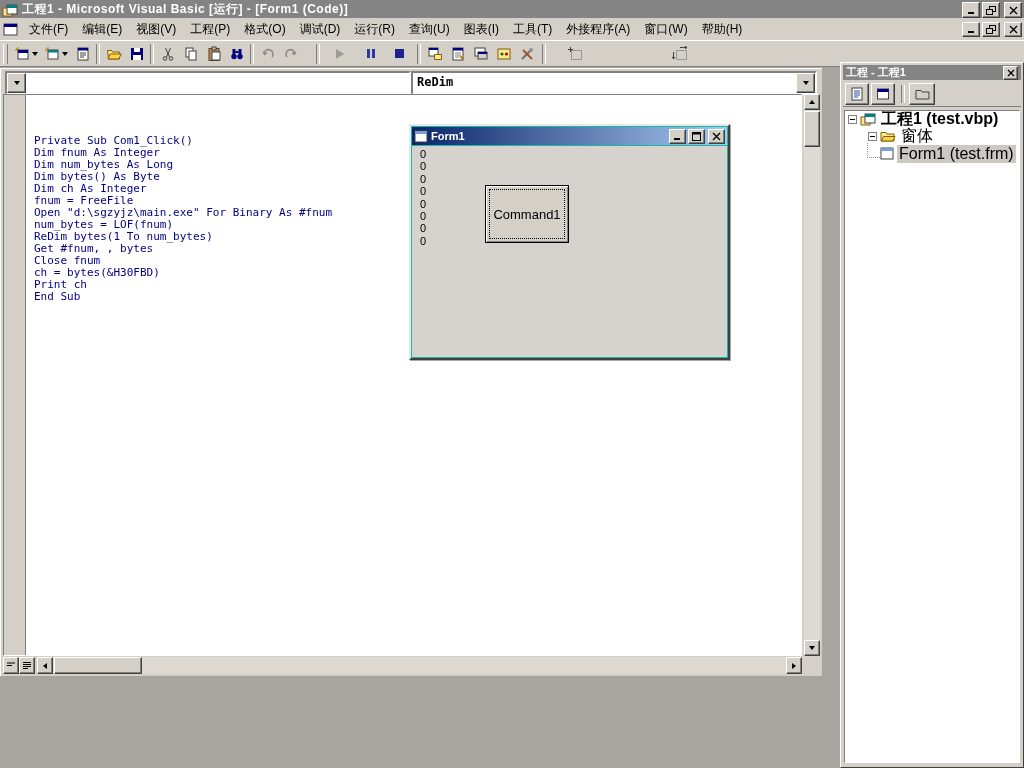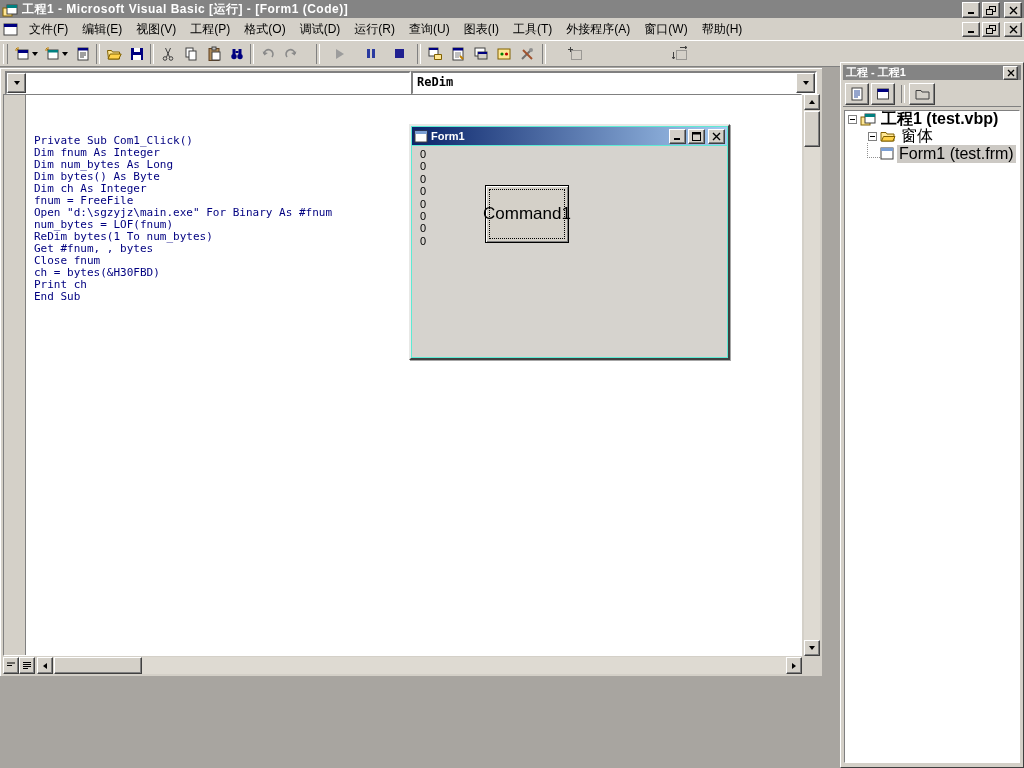--- a/index.html
+++ b/index.html
@@ -53,31 +53,31 @@
   .sb-thumb{background:#d4d0c8;border:1px solid;border-color:#ffffff #404040 #404040 #ffffff;
             box-shadow:inset -1px -1px 0 #808080;box-sizing:border-box;}
   .track{background:#dedad2;}
   .track-hatch{background-image:repeating-linear-gradient(45deg,#ffffff 0 1px,#d8d4cc 1px 2px);}
   .tri-up{width:0;height:0;border-left:3px solid transparent;border-right:3px solid transparent;border-bottom:4px solid #000;}
   .tri-dn{width:0;height:0;border-left:3px solid transparent;border-right:3px solid transparent;border-top:4px solid #000;}
   .tri-lf{width:0;height:0;border-top:3px solid transparent;border-bottom:3px solid transparent;border-right:4px solid #000;}
   .tri-rt{width:0;height:0;border-top:3px solid transparent;border-bottom:3px solid transparent;border-left:4px solid #000;}
 
   
-  #form-win{left:409px;top:124px;width:321px;height:236px;z-index:5;background:#5eead4;
+  #form-win{left:409px;top:124px;width:321px;height:236px;z-index:5;background:#14b8a6;
             border:2px solid;border-color:#e8e8e6 #404040 #404040 #e8e8e6;box-shadow:1px 1px 0 rgba(0,0,0,.35);box-sizing:border-box;}
   #form-title{left:1px;top:1px;right:1px;height:18px;background:linear-gradient(90deg,#0a246a,#a6caf0);
               display:flex;align-items:center;color:#fff;font-weight:bold;font-size:11px;padding:0 2px;}
   #form-title .fwbtn{width:15px;height:13px;margin-left:2px;display:flex;align-items:center;justify-content:center;flex:none;}
   #form-body{left:1px;top:20px;right:1px;bottom:1px;background:#d6d3ce;overflow:hidden;}
   #form-output{left:8px;top:2px;font-size:11px;line-height:12.4px;color:#000;}
   #cmd-btn{left:73px;top:39px;width:84px;height:58px;background:#d4d0c8;border:1px solid #000;
            box-shadow:inset 1px 1px 0 #ffffff,inset -1px -1px 0 #808080;box-sizing:border-box;}
   #cmd-focus{position:absolute;left:3px;top:3px;right:3px;bottom:3px;border:1px dotted #000;
-             display:flex;align-items:center;justify-content:center;font-size:17px;}
+             display:flex;align-items:center;justify-content:center;font-size:13px;}
 
   
   #proj{left:840px;top:62px;width:184px;height:706px;background:#d4d0c8;
         border:1px solid;border-color:#ffffff #404040 #404040 #ffffff;box-sizing:border-box;}
   #proj-title{left:2px;top:2px;right:2px;height:15px;background:#848484;color:#fff;font-weight:bold;
               font-size:11px;display:flex;align-items:center;padding:0 3px;box-sizing:border-box;}
   .xbtn{width:13px;height:12px;display:flex;align-items:center;justify-content:center;margin-left:auto;flex:none;}
   #proj-tbar{left:2px;top:19px;right:2px;height:25px;display:flex;align-items:center;padding-left:2px;
              border-bottom:1px solid #808080;box-sizing:border-box;}
   .pt-btn{width:22px;height:20px;display:flex;align-items:center;justify-content:center;flex:none;}

